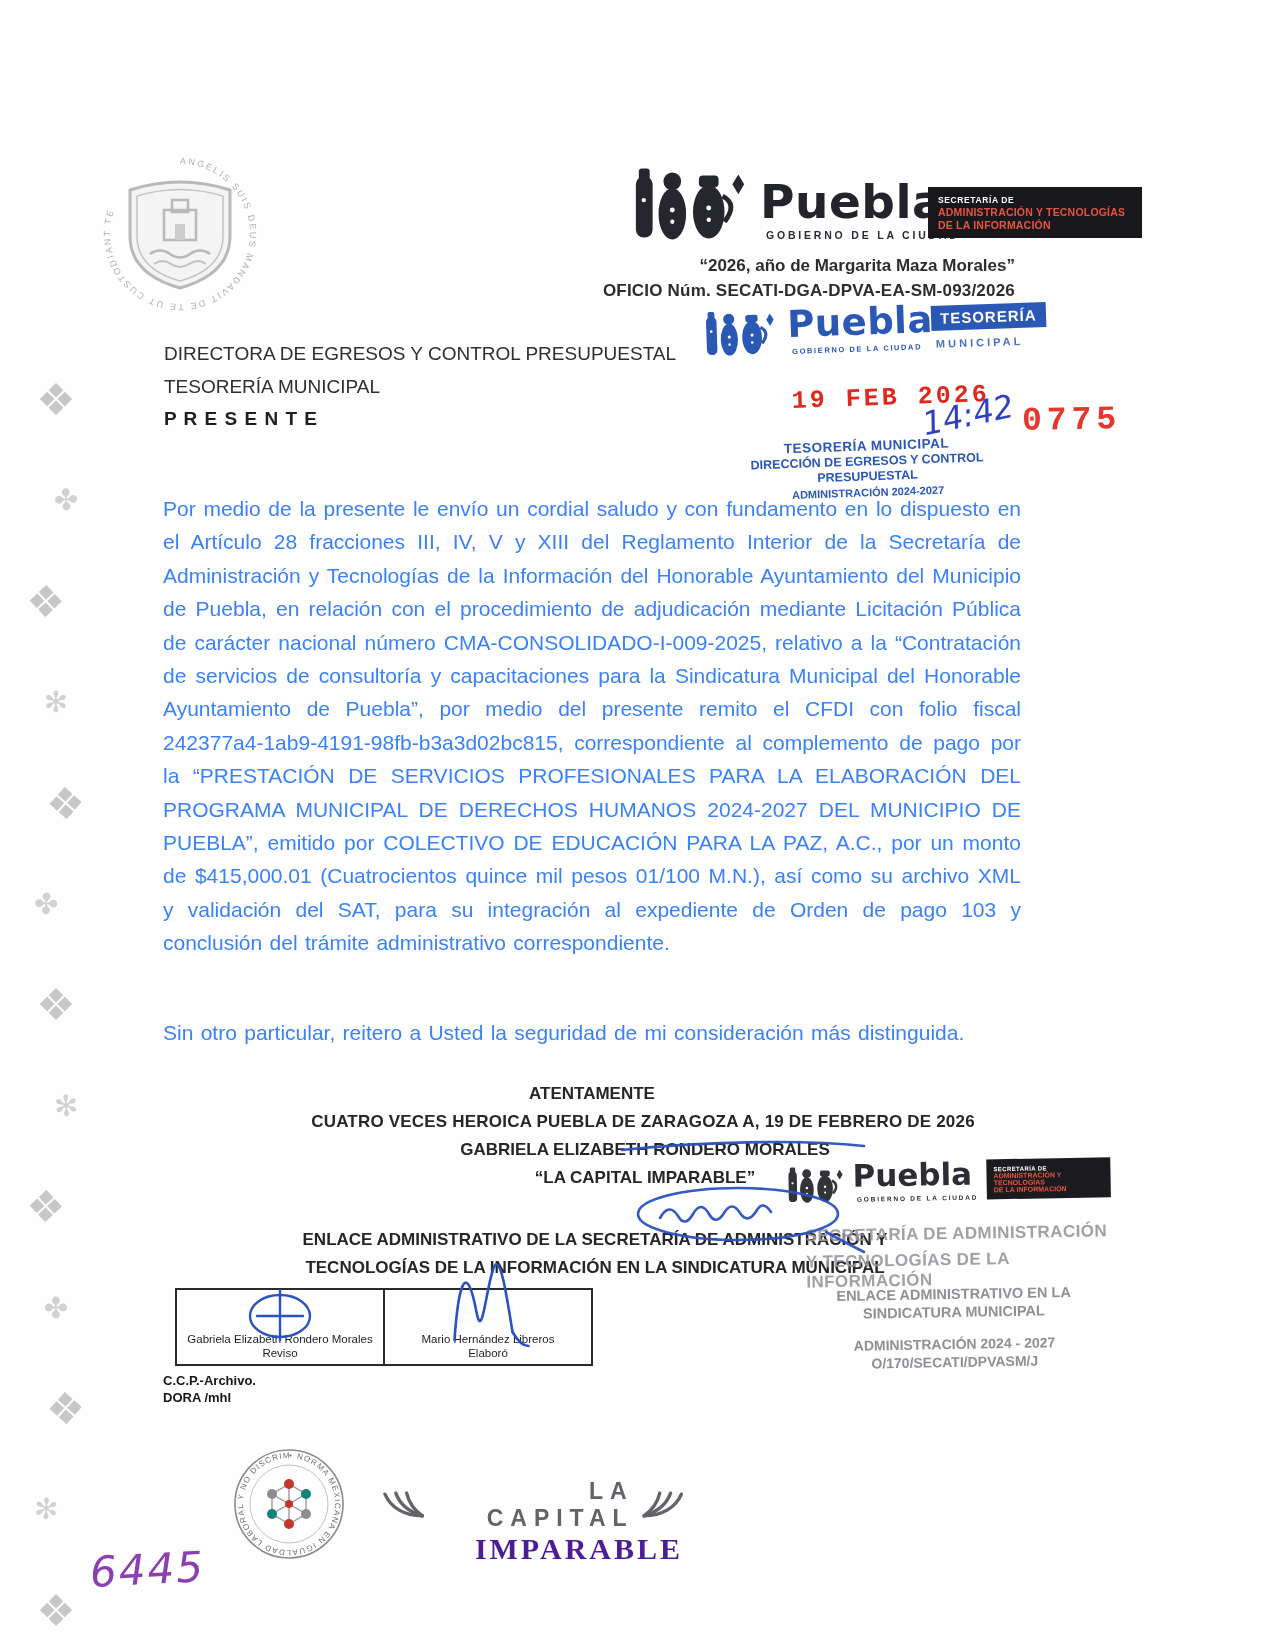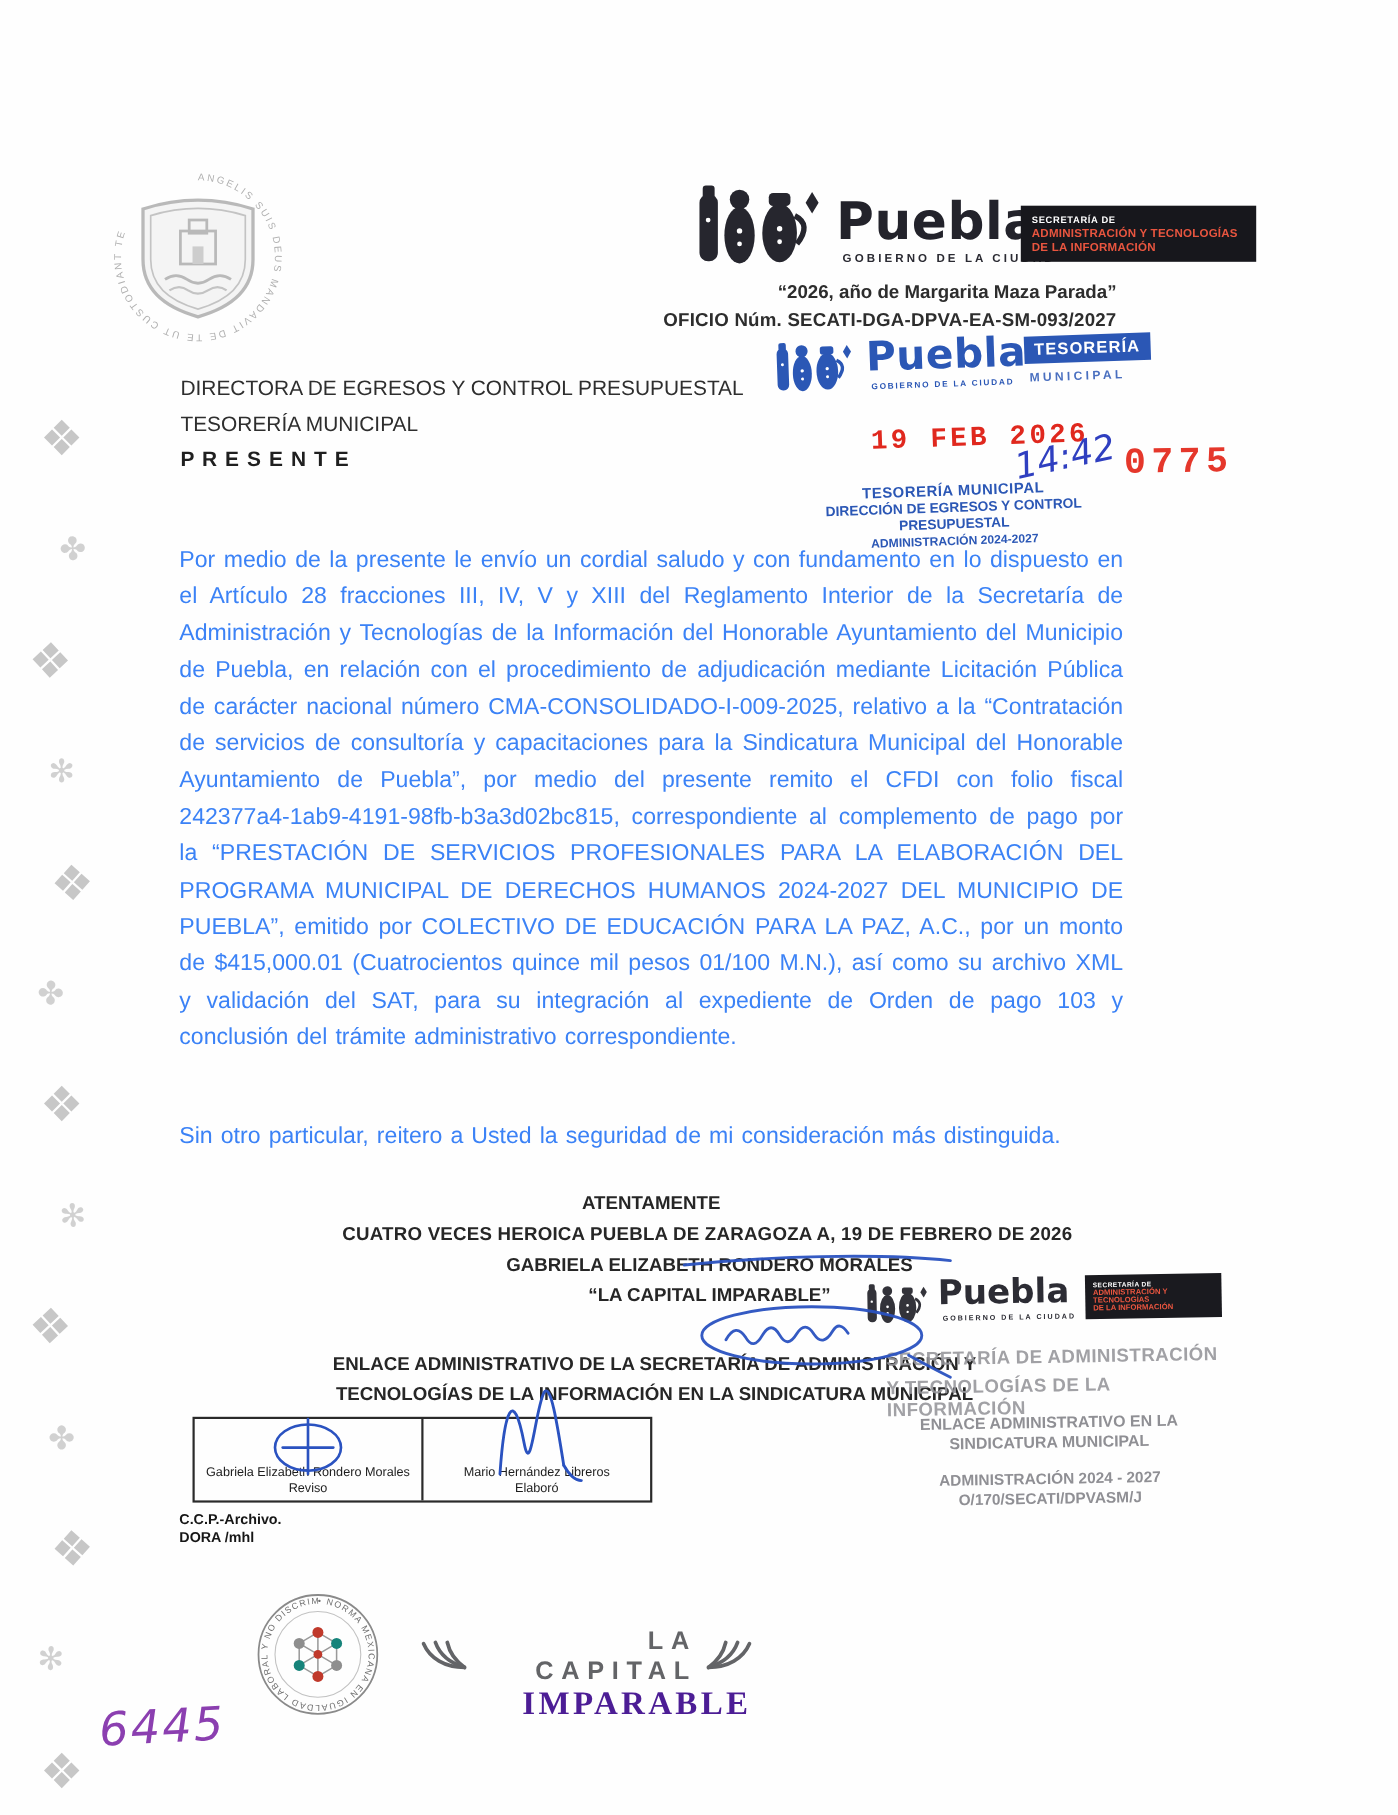--- a/index.html
+++ b/index.html
@@ -190,22 +190,22 @@
     <use href="#talavera"></use>
   </svg>
   <div class="abs" id="header-brand-name">Puebla</div>
   <div class="abs" id="header-brand-tagline">GOBIERNO DE LA CIUDAD</div>
   <div class="abs" id="header-box">
     <span class="hb1">SECRETARÍA DE</span>
     <span class="hb2">ADMINISTRACIÓN Y TECNOLOGÍAS</span>
     <span class="hb2">DE LA INFORMACIÓN</span>
   </div>
 
-  <div class="abs" id="year-legend">“2026, año de Margarita Maza Parada”</div>
-  <div class="abs" id="oficio-number">OFICIO Núm. SECATI-DGA-DPVA-EA-SM-093/2027</div>
+  <div class="abs" id="year-legend">“2026, año de Margarita Maza Morales”</div>
+  <div class="abs" id="oficio-number">OFICIO Núm. SECATI-DGA-DPVA-EA-SM-093/2026</div>
 
   <div class="abs" id="recipient">
     <div>DIRECTORA DE EGRESOS Y CONTROL PRESUPUESTAL</div>
     <div>TESORERÍA MUNICIPAL</div>
     <div class="presente">P R E S E N T E</div>
   </div>
 
   <div class="abs" id="reception-stamp">
     <svg class="rs-figs" viewBox="0 0 130 90">
         <use href="#talavera"></use>

